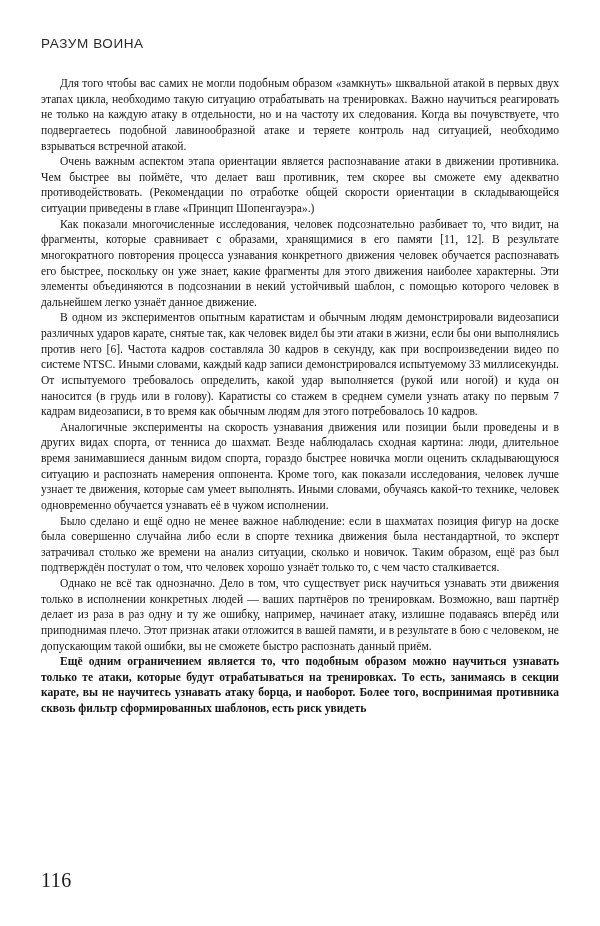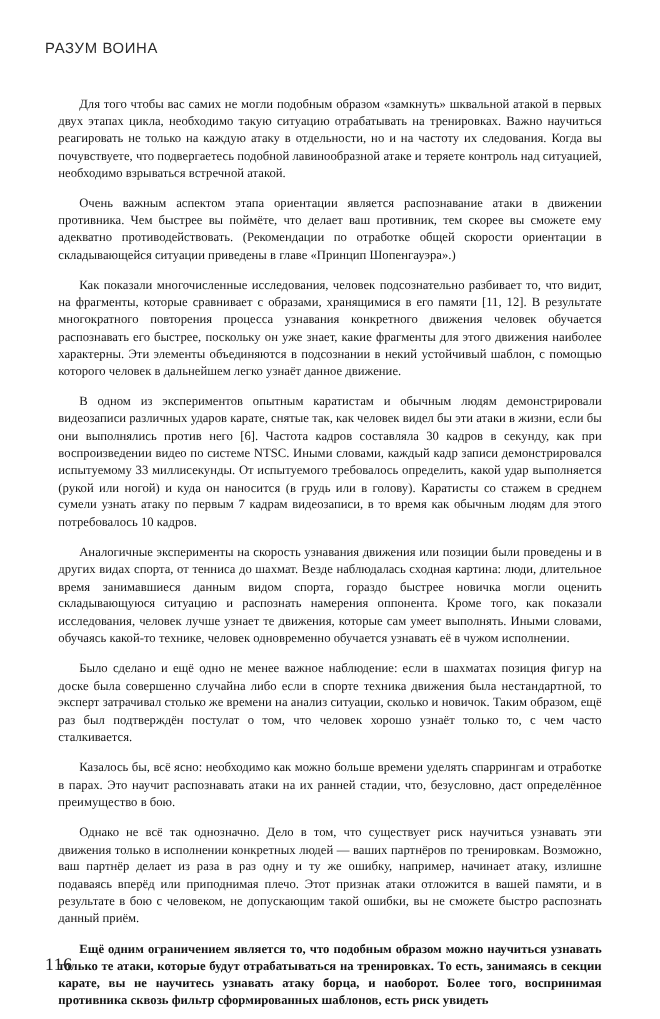--- a/index.html
+++ b/index.html
@@ -43,57 +43,56 @@
     width: 518px;
     text-align: justify;
     text-justify: inter-word;
     font-size: 11.55px;
     line-height: 15.62px;
     color: #141414;
     -webkit-font-smoothing: antialiased;
   }
 
   .body-block p {
-    margin: 12px;
+    margin: 0;
     text-indent: 19px;
     text-align: justify;
     hyphens: manual;
   }
 
   
   .body-block p:last-child {
     margin-bottom: 0;
     font-weight: bold;
   }
 
   
   .folio {
     position: absolute;
     left: 41px;
     top: 869px;
     font-family: "Liberation Serif", "DejaVu Serif", serif;
-    font-size: 16px;
+    font-size: 20px;
     color: #1a1a1a;
     letter-spacing: 0.5px;
   }
 </style>
 </head>
 <body>
 
 <div class="page">
 
   <div class="running-head">РАЗУМ ВОИНА</div>
 
   <div class="body-block">
     <p>Для того чтобы вас самих не могли подобным образом «замкнуть» шквальной атакой в первых двух этапах цикла, необходимо такую ситуацию отрабатывать на трениров­ках. Важно научиться реагировать не только на каждую атаку в отдельности, но и на ча­стоту их следования. Когда вы почувствуете, что подвергаетесь подобной лавинообраз­ной атаке и теряете контроль над ситуацией, необходимо взрываться встречной атакой.</p>
     <p>Очень важным аспектом этапа ориентации является распознавание атаки в движении противника. Чем быстрее вы поймёте, что делает ваш противник, тем скорее вы сможете ему адекватно противодействовать. (Рекомендации по отработке общей скорости ориен­тации в складывающейся ситуации приведены в главе «Принцип Шопенгауэра».)</p>
     <p>Как показали многочисленные исследования, человек подсознательно разбивает то, что видит, на фрагменты, которые сравнивает с образами, хранящимися в его памя­ти [11, 12]. В результате многократного повторения процесса узнавания конкретного движения человек обучается распознавать его быстрее, поскольку он уже знает, какие фрагменты для этого движения наиболее характерны. Эти элементы объединяются в подсознании в некий устойчивый шаблон, с помощью которого человек в дальней­шем легко узнаёт данное движение.</p>
     <p>В одном из экспериментов опытным каратистам и обычным людям демонстрировали видеозаписи различных ударов карате, снятые так, как человек видел бы эти атаки в жиз­ни, если бы они выполнялись против него [6]. Частота кадров составляла 30 кадров в се­кунду, как при воспроизведении видео по системе NTSC. Иными словами, каждый кадр записи демонстрировался испытуемому 33 миллисекунды. От испытуемого требовалось определить, какой удар выполняется (рукой или ногой) и куда он наносится (в  грудь или в голову). Каратисты со стажем в среднем сумели узнать атаку по первым 7 кадрам виде­озаписи, в то время как обычным людям для этого потребовалось 10 кадров.</p>
     <p>Аналогичные эксперименты на скорость узнавания движения или позиции были проведены и в других видах спорта, от тенниса до шахмат. Везде наблюдалась сход­ная картина: люди, длительное время занимавшиеся данным видом спорта, гораздо бы­стрее новичка могли оценить складывающуюся ситуацию и распознать намерения оп­понента. Кроме того, как показали исследования, человек лучше узнает те движения, которые сам умеет выполнять. Иными словами, обучаясь какой-то технике, человек одновременно обучается узнавать её в чужом исполнении.</p>
     <p>Было сделано и ещё одно не менее важное наблюдение: если в шахматах позиция фигур на доске была совершенно случайна либо если в спорте техника движения была нестандартной, то эксперт затрачивал столько же времени на анализ ситуации, сколь­ко и новичок. Таким образом, ещё раз был подтверждён постулат о том, что человек хорошо узнаёт только то, с чем часто сталкивается.</p>
-    <p>Казалось бы, всё ясно: необходимо как можно больше времени уделять спаррингам и отработке в парах. Это научит распознавать атаки на их ранней стадии, что, безуслов­но, даст определённое преимущество в бою.</p>
     <p>Однако не всё так однозначно. Дело в том, что существует риск научиться узнавать эти движения только в исполнении конкретных людей — ваших партнёров по трени­ровкам. Возможно, ваш партнёр делает из раза в раз одну и ту же ошибку, например, начинает атаку, излишне подаваясь вперёд или приподнимая плечо. Этот признак ата­ки отложится в вашей памяти, и в результате в бою с человеком, не допускающим та­кой ошибки, вы не сможете быстро распознать данный приём.</p>
     <p>Ещё одним ограничением является то, что подобным образом можно научиться узна­вать только те атаки, которые будут отрабатываться на тренировках. То есть, занима­ясь в секции карате, вы не научитесь узнавать атаку борца, и наоборот. Более того, вос­принимая противника сквозь фильтр сформированных шаблонов, есть риск увидеть</p>
   </div>
 
   <div class="folio">116</div>
 
 </div>
 
 </body></html>

